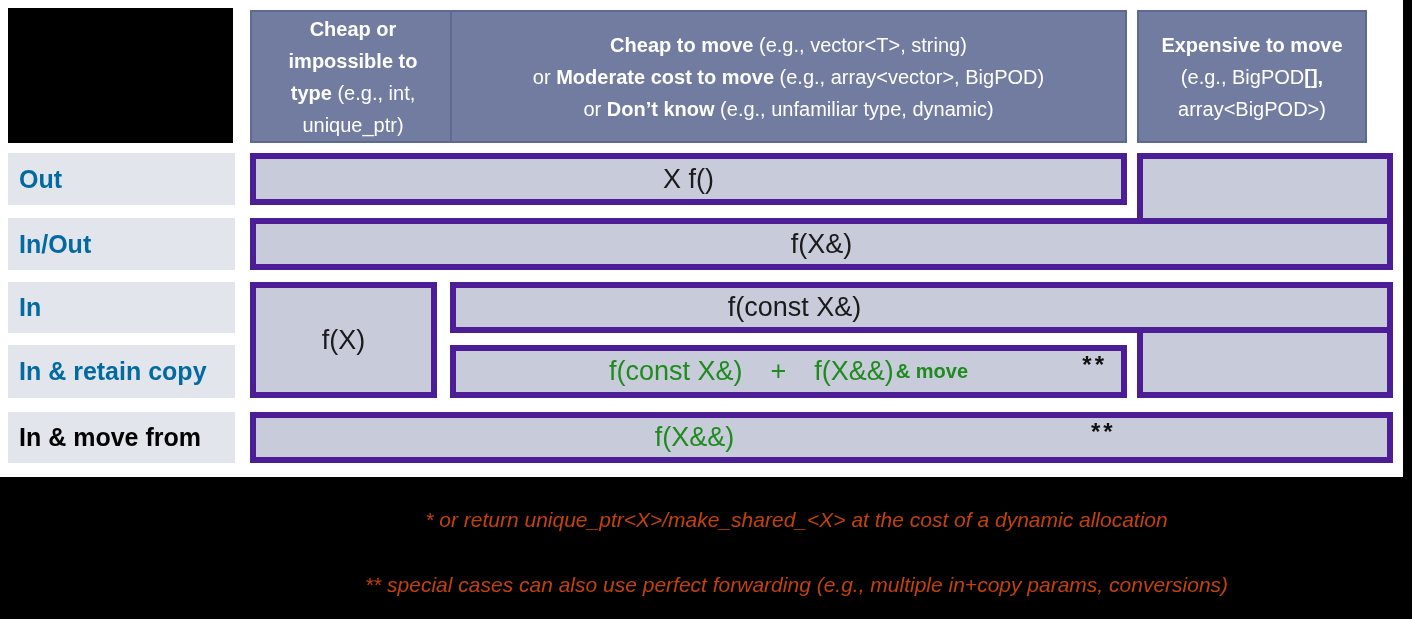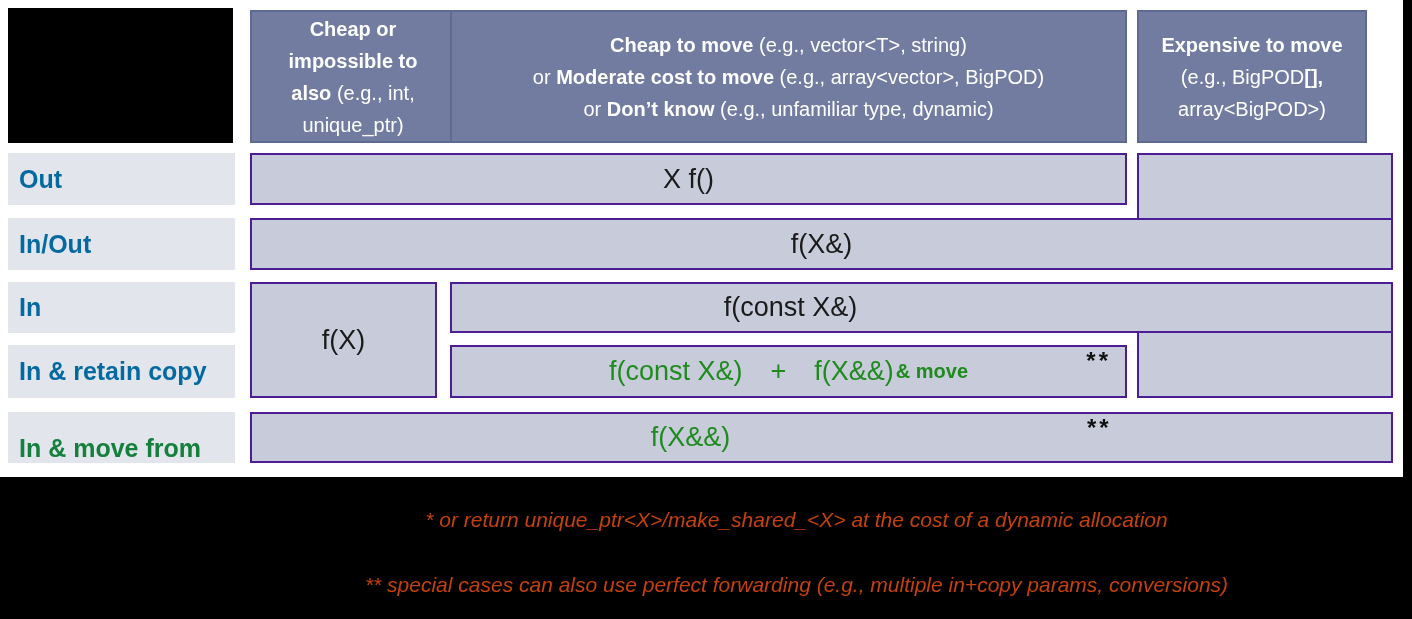--- a/index.html
+++ b/index.html
@@ -13,23 +13,23 @@
   .hdr{
     background:#727ca1;border:2px solid #5e6a92;color:#ffffff;
     display:flex;flex-direction:column;justify-content:center;align-items:center;
     text-align:center;font-size:20px;line-height:32px;
   }
   .hdr .b{font-weight:bold;}
   .label{
     background:#e3e5ec;color:#0369a1;font-weight:bold;font-size:25px;
     display:flex;align-items:center;padding-left:11px;
   }
-  .label.green{color:#15803d;align-items:flex-end;}
+  .label.green{color:#000000;}
   .cell{
-    background:#c8ccda;border:2px solid #4c1d95;color:#1a1a1a;font-size:27px;
+    background:#c8ccda;border:6px solid #4c1d95;color:#1a1a1a;font-size:27px;
     display:flex;align-items:center;justify-content:center;
   }
   .cell .inner{display:flex;align-items:center;justify-content:center;height:100%;}
   .cell.empty{}
   .greentxt{color:#1f8b1f;}
   .movebit{font-size:20px;font-weight:bold;margin-left:2px;}
   .plus{margin:0 28px;}
   .marker{
     position:absolute;top:0px;font-size:24px;font-weight:bold;color:#111111;letter-spacing:3px;
   }
@@ -43,21 +43,21 @@
 
 <div id="slide">
 
   <div class="white-bg"></div>
 
   <div class="abs corner" style="left:8px;top:8px;width:225px;height:135px;"></div>
 
   <div class="abs hdr" style="left:250px;top:10px;width:206px;height:133px;">
     <div><span class="b">Cheap or</span></div>
     <div><span class="b">impossible to</span></div>
-    <div><span class="b">also</span><span> (e.g., int,</span></div>
+    <div><span class="b">type</span><span> (e.g., int,</span></div>
     <div><span>unique_ptr)</span></div>
   </div>
 
   <div class="abs hdr" style="left:450px;top:10px;width:677px;height:133px;">
     <div><span class="b">Cheap to move</span><span> (e.g., vector&lt;T&gt;, string)</span></div>
     <div><span>or </span><span class="b">Moderate cost to move</span><span> (e.g., array&lt;vector&gt;, BigPOD)</span></div>
     <div><span>or </span><span class="b">Don’t know</span><span> (e.g., unfamiliar type, dynamic)</span></div>
   </div>
 
   <div class="abs hdr" style="left:1137px;top:10px;width:230px;height:133px;text-align:center;">

